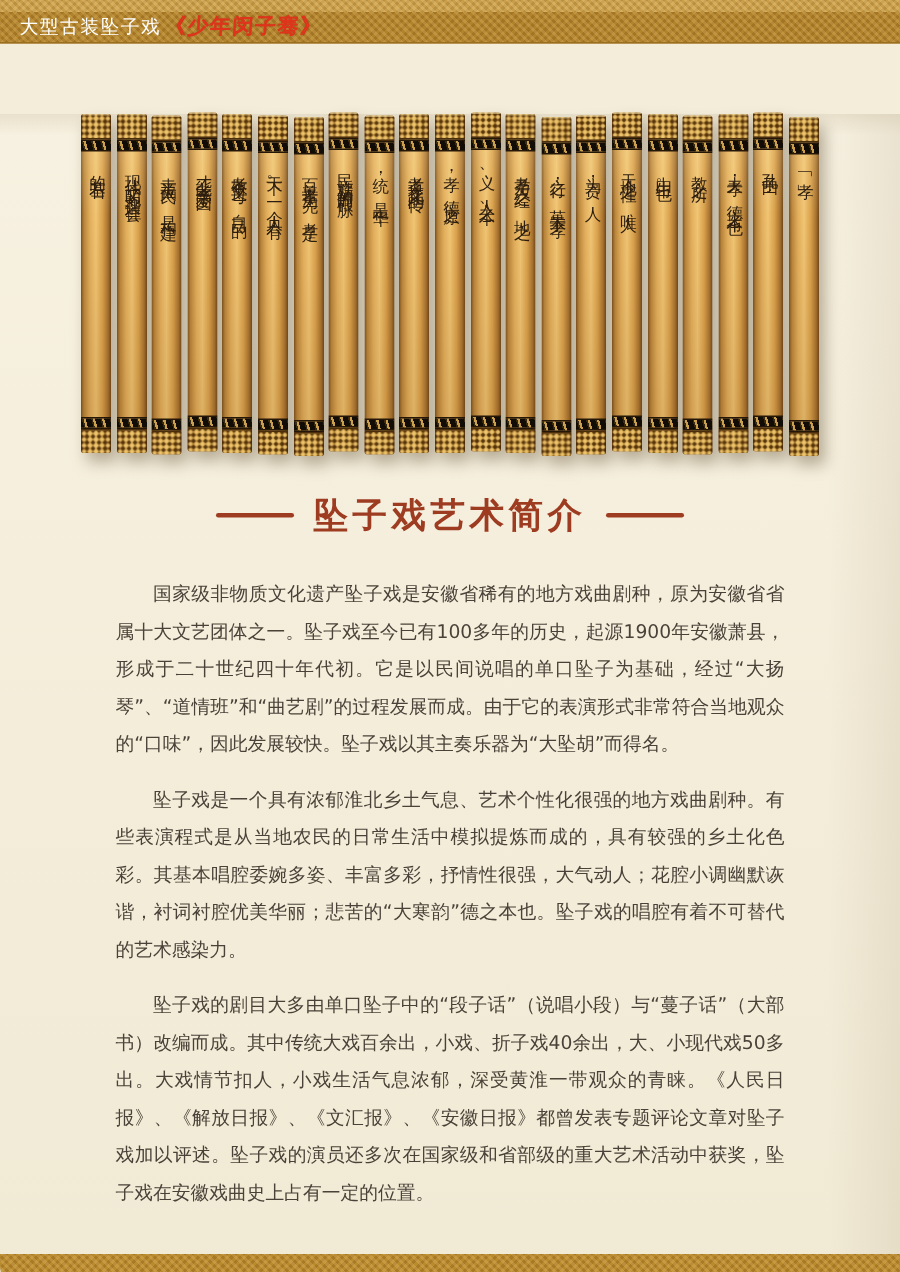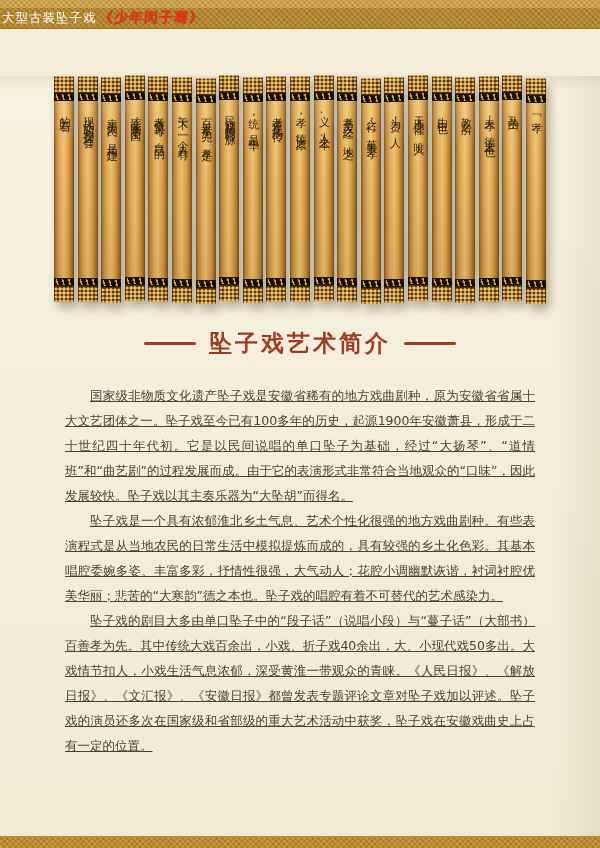--- a/index.html
+++ b/index.html
@@ -4,21 +4,21 @@
 <style>
   html,body{margin:0;padding:0;}
   body{font-family:"DejaVu Sans",sans-serif;background:#8a8a8a;}
   .frame{position:relative;width:600px;height:848px;margin:0 auto;overflow:hidden;background:#f4edda;}
 
   
   .gold-strip{height:8px;
     background-color:#c99e4b;
     background-image:repeating-linear-gradient(45deg,rgba(255,225,150,.25) 0 2px,transparent 2px 4px),
                      repeating-linear-gradient(-45deg,rgba(120,75,10,.18) 0 2px,transparent 2px 4px);}
-  .gold-band{height:20px;display:flex;align-items:center;padding-left:2px;
+  .gold-band{height:20px;display:flex;align-items:center;padding-left:13px;
     background-color:#b1832c;
     background-image:repeating-linear-gradient(45deg,rgba(255,220,140,.20) 0 2px,transparent 2px 4px),
                      repeating-linear-gradient(-45deg,rgba(110,65,8,.22) 0 2px,transparent 2px 4px);
     border-bottom:1px solid #9a6f20;}
   .show-label{color:#ffffff;font-size:12.5px;letter-spacing:1px;}
   .play-title{color:#e0331b;font-size:14px;font-weight:bold;letter-spacing:1px;
     font-family:"DejaVu Serif",serif;display:inline-block;transform:skewX(-4deg);margin-left:2px;
     text-shadow:0 0 1px rgba(150,20,0,.4);}
 
   
@@ -57,21 +57,21 @@
 
   
   .title-row{margin-top:26px;display:flex;align-items:center;justify-content:center;gap:13px;}
   .dash{width:52px;height:3px;background:#9e3c22;border-radius:2px;}
   .section-title{margin:0;font-family:"DejaVu Serif",serif;font-size:23px;font-weight:600;
     color:#9e3c22;letter-spacing:3px;}
 
   
   .body-text{width:470px;margin:24px auto 0;font-size:12.5px;line-height:25px;
     color:#4a4239;text-align:justify;}
-  .body-text p{margin:0;text-indent:2em;text-decoration:underline;}
+  .body-text p{margin:12px;text-indent:2em;}
 
   
   .bottom-band{height:22px;
     background-color:#b98a2e;
     background-image:repeating-linear-gradient(45deg,rgba(255,220,140,.20) 0 2px,transparent 2px 4px),
                      repeating-linear-gradient(-45deg,rgba(110,65,8,.22) 0 2px,transparent 2px 4px);
     border-radius:0 0 0 14px;}
 </style>
 </head>
 <body>
@@ -301,20 +301,20 @@
 
     <div class="title-row">
       <div class="dash"></div>
       <h1 class="section-title">坠子戏艺术简介</h1>
       <div class="dash"></div>
     </div>
 
     <div class="body-text">
       <p>国家级非物质文化遗产坠子戏是安徽省稀有的地方戏曲剧种，原为安徽省省属十大文艺团体之一。坠子戏至今已有100多年的历史，起源1900年安徽萧县，形成于二十世纪四十年代初。它是以民间说唱的单口坠子为基础，经过“大扬琴”、“道情班”和“曲艺剧”的过程发展而成。由于它的表演形式非常符合当地观众的“口味”，因此发展较快。坠子戏以其主奏乐器为“大坠胡”而得名。</p>
       <p>坠子戏是一个具有浓郁淮北乡土气息、艺术个性化很强的地方戏曲剧种。有些表演程式是从当地农民的日常生活中模拟提炼而成的，具有较强的乡土化色彩。其基本唱腔委婉多姿、丰富多彩，抒情性很强，大气动人；花腔小调幽默诙谐，衬词衬腔优美华丽；悲苦的“大寒韵”德之本也。坠子戏的唱腔有着不可替代的艺术感染力。</p>
-      <p>坠子戏的剧目大多由单口坠子中的“段子话”（说唱小段）与“蔓子话”（大部书）百善孝为先。其中传统大戏百余出，小戏、折子戏40余出，大、小现代戏50多出。大戏情节扣人，小戏生活气息浓郁，深受黄淮一带观众的青睐。《人民日报》、《解放日报》、《文汇报》、《安徽日报》都曾发表专题评论文章对坠子戏加以评述。坠子戏的演员还多次在国家级和省部级的重大艺术活动中获奖，坠子戏在安徽戏曲史上占有一定的位置。</p>
+      <p>坠子戏的剧目大多由单口坠子中的“段子话”（说唱小段）与“蔓子话”（大部书）改编而成。其中传统大戏百余出，小戏、折子戏40余出，大、小现代戏50多出。大戏情节扣人，小戏生活气息浓郁，深受黄淮一带观众的青睐。《人民日报》、《解放日报》、《文汇报》、《安徽日报》都曾发表专题评论文章对坠子戏加以评述。坠子戏的演员还多次在国家级和省部级的重大艺术活动中获奖，坠子戏在安徽戏曲史上占有一定的位置。</p>
     </div>
 
   </div>
 
   <div class="bottom-band"></div>
 
 </div>
 
 </body></html>

